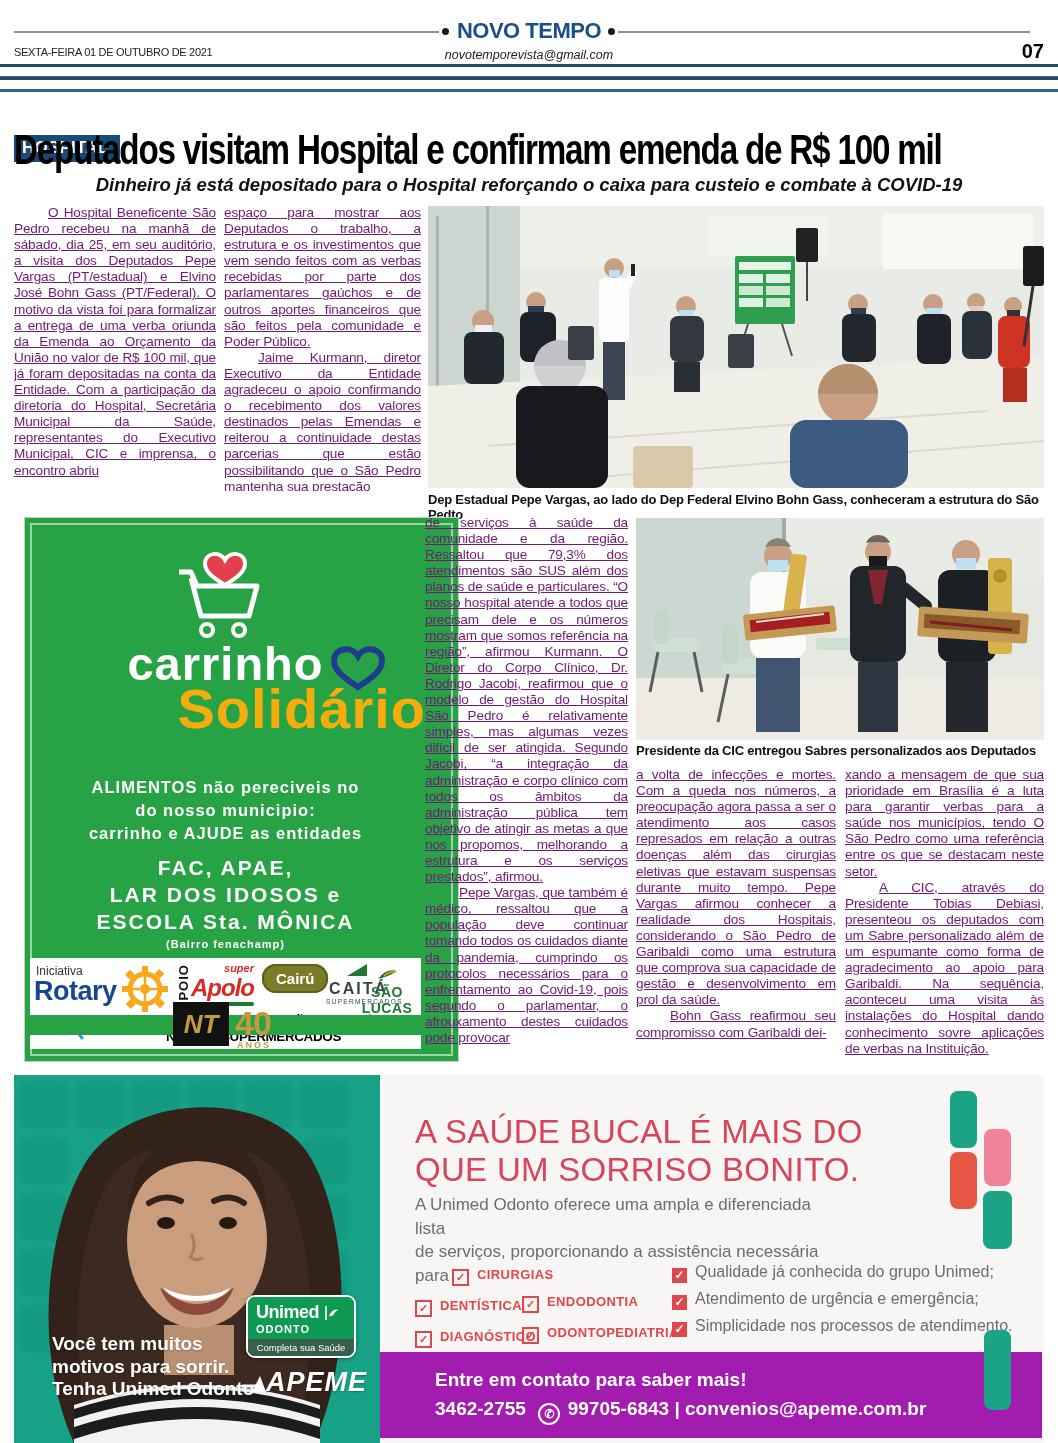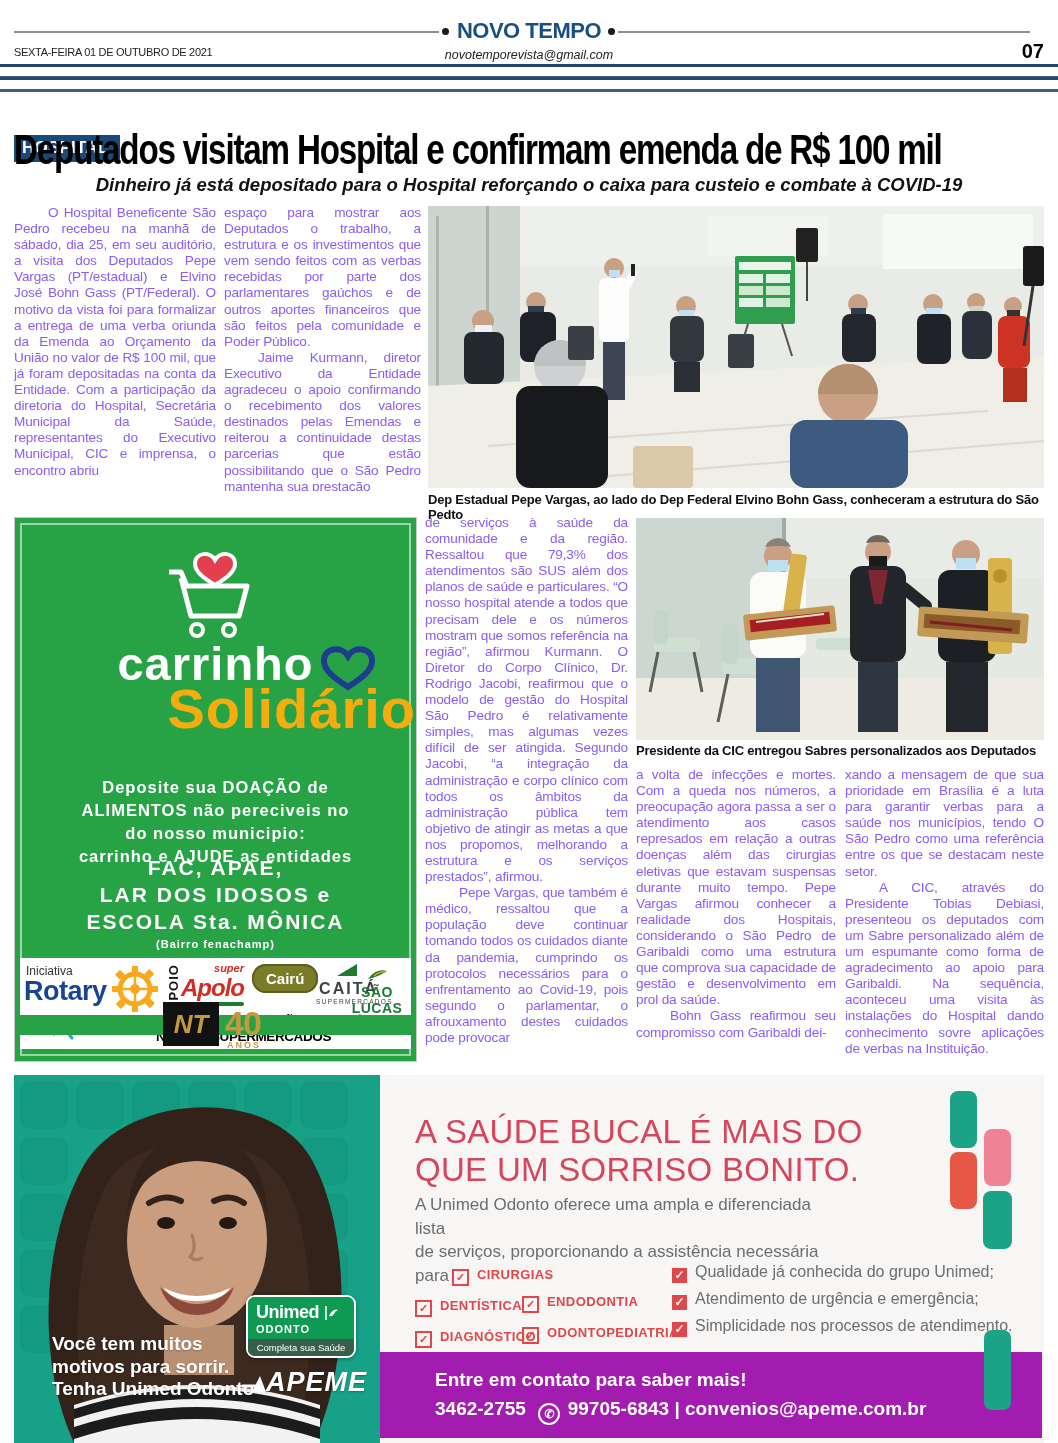--- a/index.html
+++ b/index.html
@@ -15,22 +15,22 @@
   .mast-line{height:2px;background:#8f8f8f;}
   .mast-dot{width:7px;height:7px;border-radius:50%;background:#1a1a1a;}
   .dbl-rule{height:9px;border-top:3px solid #23486d;border-bottom:3px solid #3e5f86;}
 
   
   .section-chip{background:#1a4a78;color:#fff;font-weight:bold;font-size:17px;
     padding:3px 12px 4px 8px;letter-spacing:0.2px;}
   .headline{font-weight:bold;font-size:42px;color:#000;white-space:nowrap;
     letter-spacing:-1.5px;transform:scaleX(0.79);transform-origin:0 50%;}
   .subhead{font-weight:bold;font-style:italic;font-size:18.5px;text-align:center;color:#111;}
-  .newsbody{font-size:13.6px;line-height:16.1px;text-align:justify;color:#8b5cf6;
-    letter-spacing:-0.15px;overflow:hidden;}
+  .newsbody{font-size:13.6px;line-height:16.1px;text-align:justify;color:#701a75;
+    letter-spacing:-0.15px;overflow:hidden;text-decoration:underline;}
   .newsbody p{margin:0;}
   .newsbody p.indent{text-indent:34px;}
   .caption{font-weight:bold;font-size:13px;color:#101010;letter-spacing:-0.2px;}
   .photo-frame{overflow:hidden;background:#dfe3de;}
 
   
   .cart-ad{background:#27a346;border:1px solid #c4cfc4;
     box-shadow:inset 0 0 0 4px rgba(255,255,255,0.0);}
   .cart-ad-inner{position:absolute;inset:5px;border:2px solid rgba(255,255,255,0.55);}
   .cart-title1{font-weight:bold;font-size:47px;color:#fff;letter-spacing:1px;}
@@ -190,42 +190,41 @@
       <path d="M390,188 a30,30 0 0 1 60,0 z" fill="#b5906f"></path>
       <rect x="362" y="214" width="118" height="68" rx="16" fill="#3d5a80"></rect>
       <rect x="205" y="240" width="60" height="42" rx="4" fill="#d9c9a8"></rect>
 
       <rect x="140" y="120" width="26" height="34" rx="3" fill="#3a3f46"></rect>
       <rect x="300" y="128" width="26" height="34" rx="3" fill="#3a3f46"></rect>
     </svg>
   </div>
   <div class="abs caption" style="left:428px;top:492px;width:616px;">Dep Estadual Pepe Vargas, ao lado do Dep Federal Elvino Bohn Gass, conheceram a estrutura do São Pedto</div>
 
-  <div class="abs cart-ad" style="left:14px;top:517px;width:401px;height:543px;">
+  <div class="abs cart-ad" style="left:24px;top:517px;width:401px;height:543px;padding-left:32px;">
     <div class="cart-ad-inner"></div>
 
     <div class="abs" style="left:140px;top:32px;width:120px;height:95px;">
       <svg width="120" height="95" viewBox="0 0 120 95">
         <path d="M60,10 c5,-9 20,-8 20,4 c0,9 -12,16 -20,21 c-8,-5 -20,-12 -20,-21 c0,-12 15,-13 20,-4 z" fill="#e2404c" stroke="#fff" stroke-width="4"></path>
         <path d="M14,22 h12 l6,14 h60 l-8,30 h-48 l-10,-38" fill="none" stroke="#fff" stroke-width="5" stroke-linejoin="round"></path>
         <circle cx="42" cy="80" r="6" fill="none" stroke="#fff" stroke-width="4"></circle>
         <circle cx="74" cy="80" r="6" fill="none" stroke="#fff" stroke-width="4"></circle>
       </svg>
     </div>
 
     <div class="abs cart-title1" style="left:0;top:118px;width:401px;text-align:center;">carrinho</div>
     <div class="abs" style="left:304px;top:126px;width:58px;height:54px;">
       <svg width="58" height="54" viewBox="0 0 58 54">
         <path d="M29,12 c6,-10 24,-9 24,5 c0,11 -15,20 -24,26 c-9,-6 -24,-15 -24,-26 c0,-14 18,-15 24,-5 z" fill="none" stroke="#1e3d8f" stroke-width="6"></path>
       </svg>
     </div>
     <div class="abs cart-title2" style="left:0;top:158px;width:401px;text-align:right;">Solidário</div>
 
     <div class="abs cart-body" style="left:20px;top:258px;width:361px;">
-      <div>Deposite sua DOAÇÃO de</div>
       <div>ALIMENTOS não pereciveis no</div>
       <div>do nosso municipio:</div>
       <div>carrinho e AJUDE as entidades</div>
     </div>
 
     <div class="abs cart-entities" style="left:20px;top:336px;width:361px;">
       <div>FAC, APAE,</div>
       <div>LAR DOS IDOSOS e</div>
       <div>ESCOLA Sta. MÔNICA</div>
     </div>

